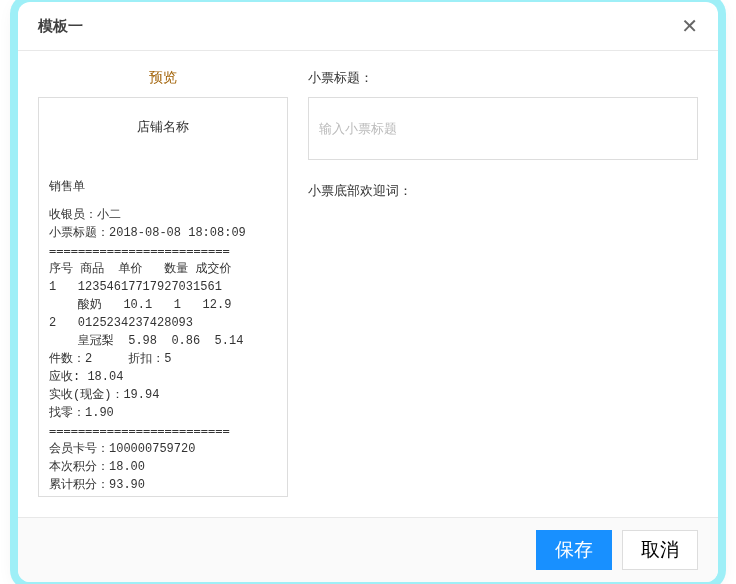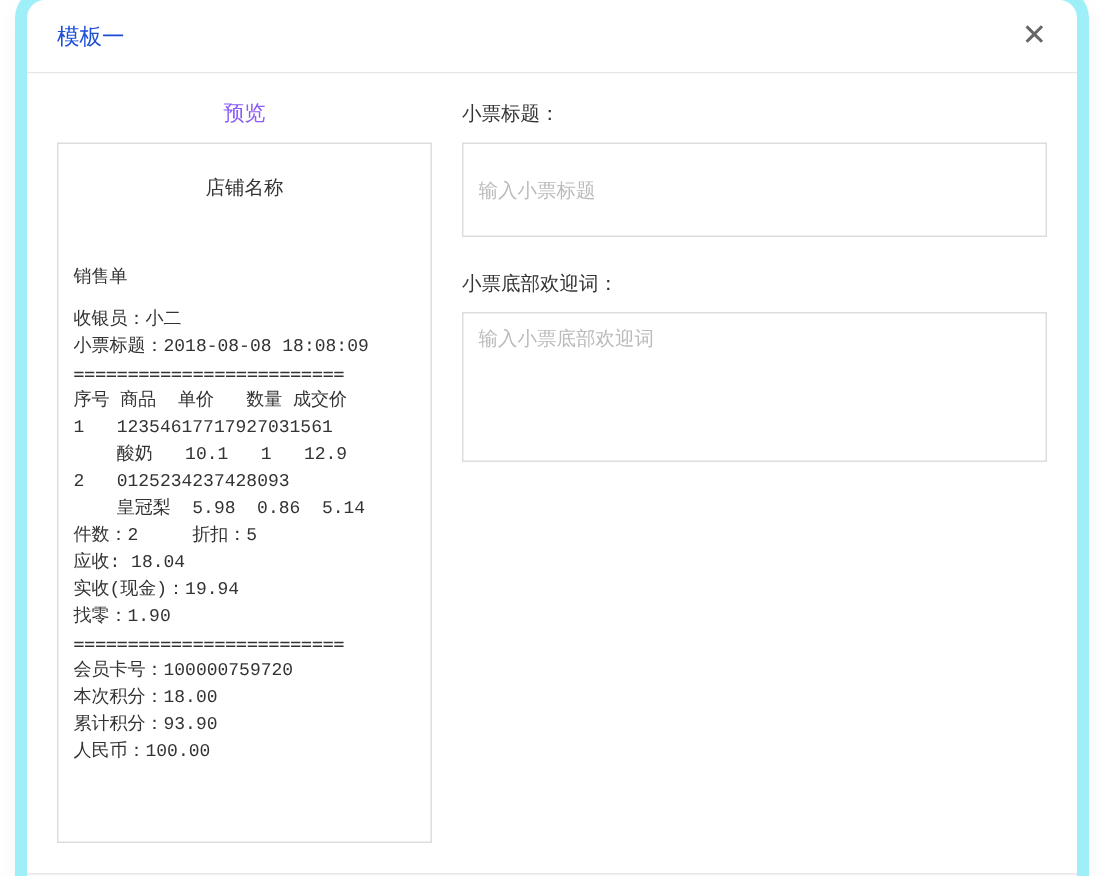--- a/index.html
+++ b/index.html
@@ -24,22 +24,22 @@
     }
     .modal-header {
       display: flex;
       justify-content: space-between;
       align-items: center;
       padding: 14px 20px;
       border-bottom: 1px solid #e8e8e8;
     }
     .modal-title {
       font-size: 15px;
-      color: #1d4ed8;
-      font-weight: normal;
+      color: #404040;
+      font-weight: bold;
     }
     .close-btn {
       font-size: 20px;
       color: #666;
       cursor: pointer;
       line-height: 1;
       background: none;
       border: none;
     }
     .modal-body {
@@ -49,28 +49,28 @@
       background: #fff;
     }
     .left-panel {
       flex: 0 0 250px;
     }
     .right-panel {
       flex: 1;
     }
     .preview-title {
       text-align: center;
-      color: #8b5cf6;
+      color: #a16207;
       font-size: 14px;
       padding: 8px 0 10px 0;
       font-family: Liberation Serif, serif;
     }
     .receipt-container {
       border: 1px solid #ddd;
-      height: 467px;
+      height: 400px;
       overflow-y: scroll;
       position: relative;
     }
     .receipt-container::-webkit-scrollbar {
       width: 14px;
     }
     .receipt-container::-webkit-scrollbar-track {
       background: #f0f0f0;
       border-left: 1px solid #ddd;
     }
@@ -195,21 +195,20 @@
           <div class="receipt-line">人民币：100.00</div>
 
         </div>
       </div>
     </div>
 
     <div class="right-panel">
       <div class="form-label">小票标题：</div>
       <input type="text" class="form-input" placeholder="输入小票标题" style="">
       <div class="form-label">小票底部欢迎词：</div>
-      <textarea class="form-textarea" placeholder="输入小票底部欢迎词" style=""></textarea>
     </div>
   </div>
 
   <div class="modal-footer">
     <button class="btn btn-primary">保存</button>
     <button class="btn">取消</button>
   </div>
 </div>
 
 </body></html>

